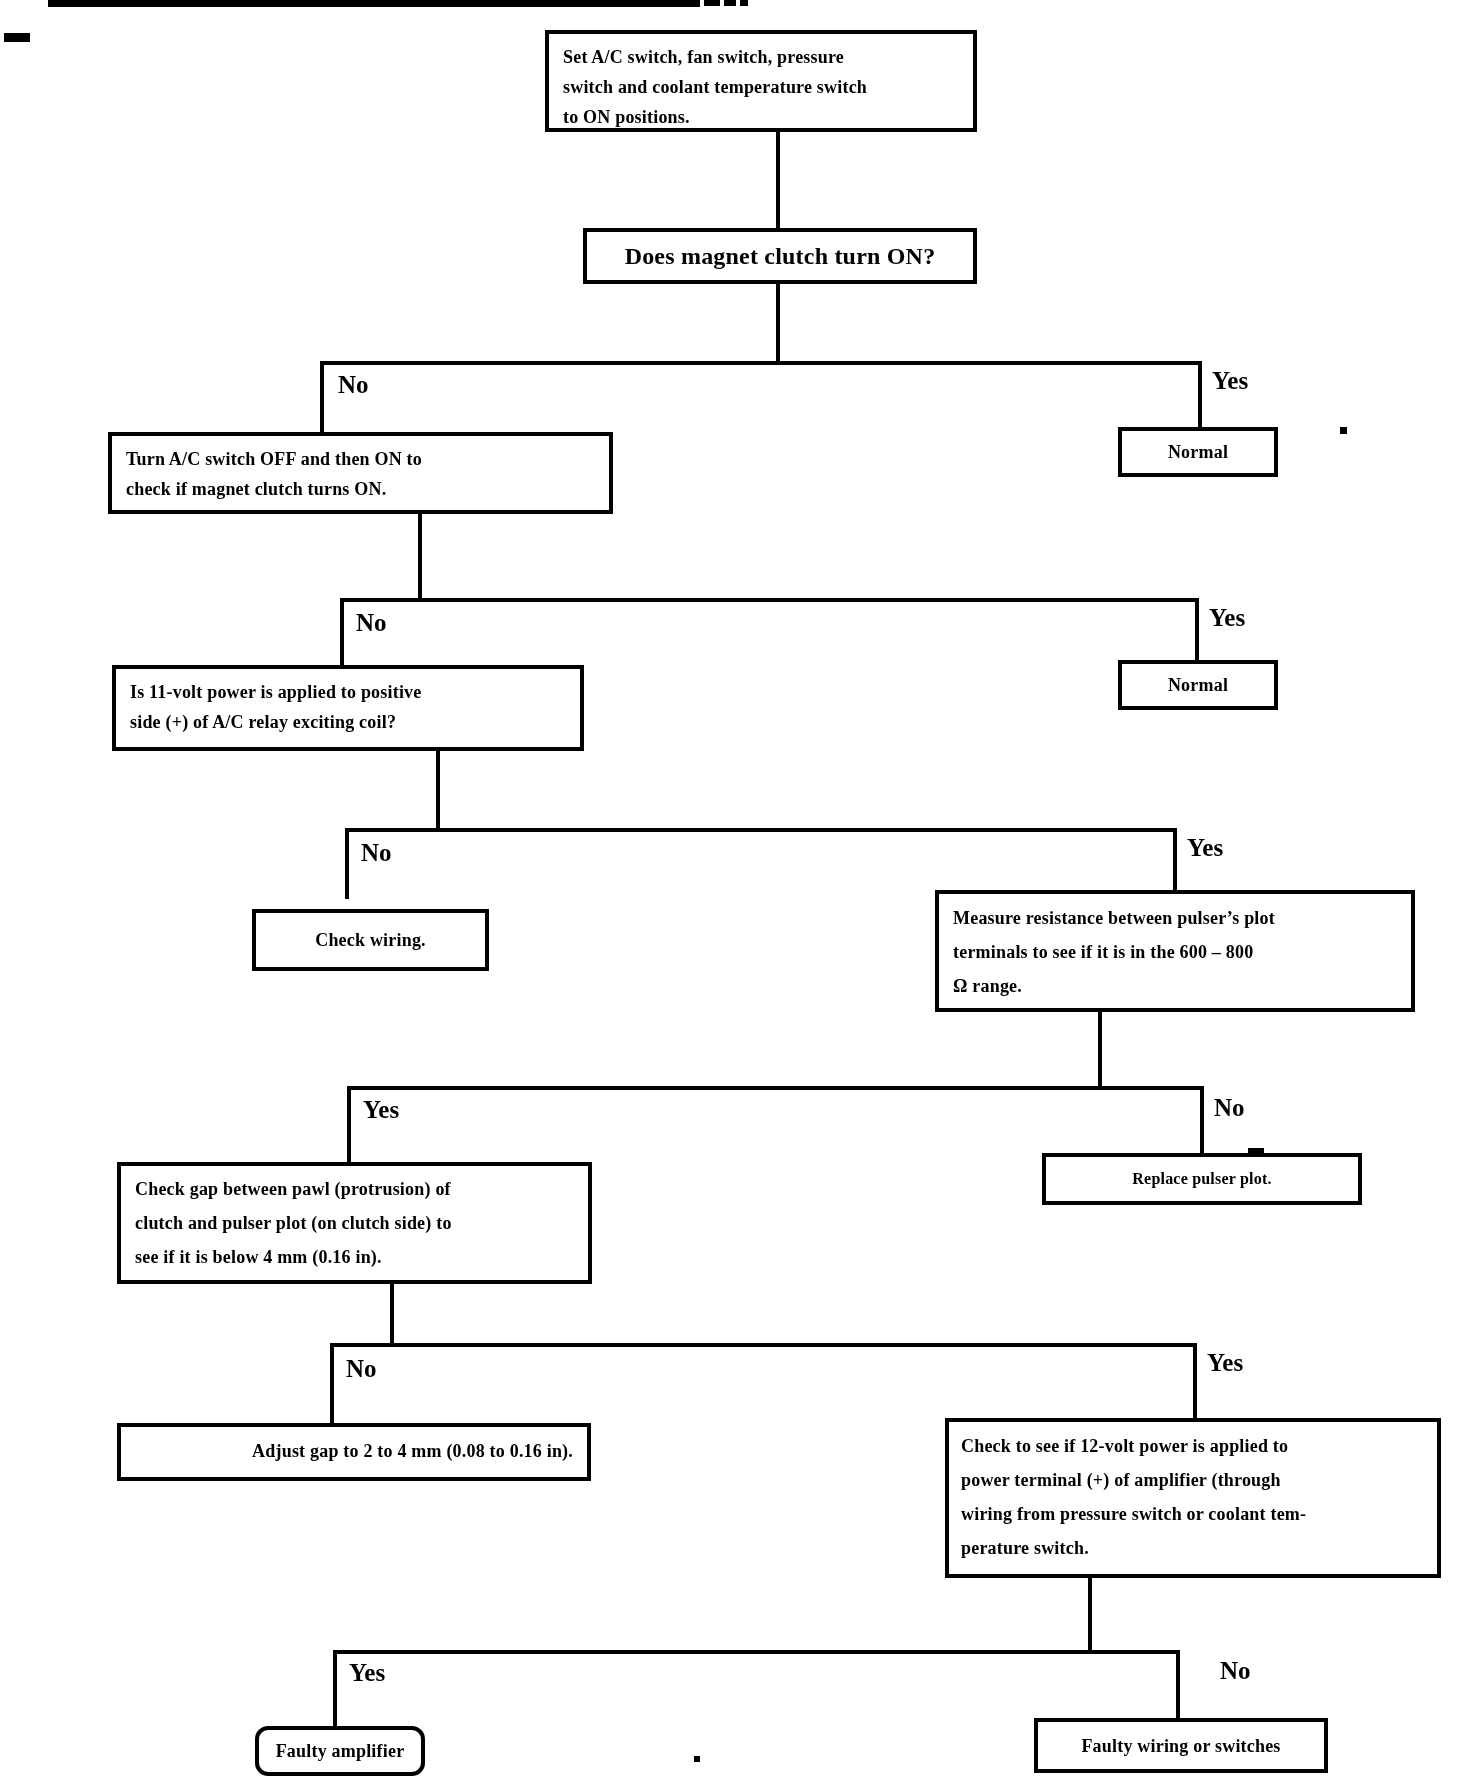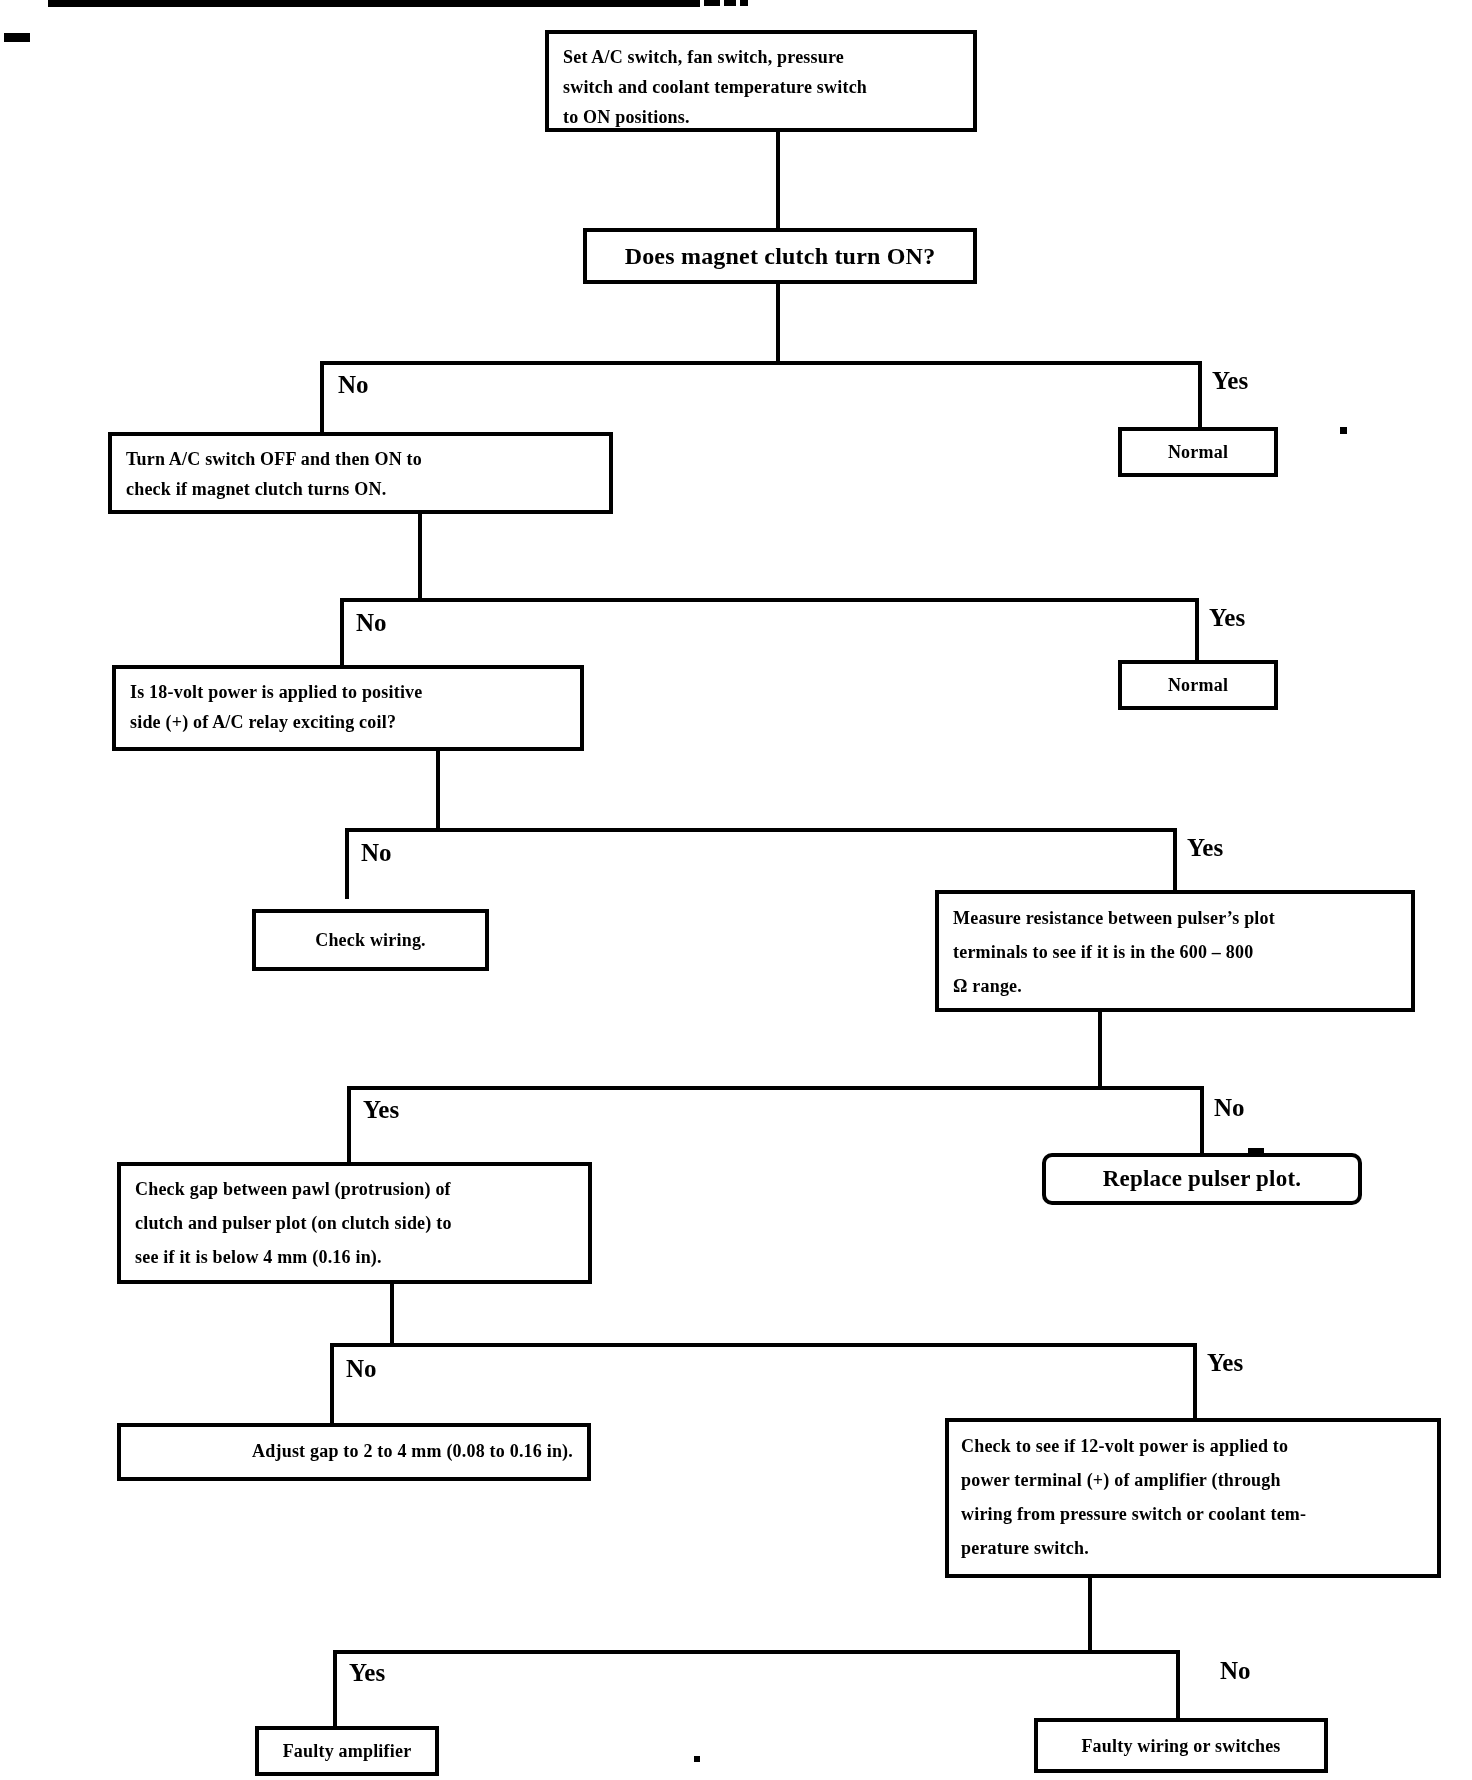--- a/index.html
+++ b/index.html
@@ -102,41 +102,41 @@
 switch and coolant temperature switch
 to ON positions.</div>
 
   <div class="box center" style="left:583px; top:228px; width:394px; height:56px; font-size:24px;">Does magnet clutch turn ON?</div>
 
   <div class="box" style="left:108px; top:432px; width:505px; height:82px; ">Turn A/C switch OFF and then ON to
 check if magnet clutch turns ON.</div>
 
   <div class="box center" style="left:1118px; top:427px; width:160px; height:50px;">Normal</div>
 
-  <div class="box" style="left:112px; top:665px; width:472px; height:86px; padding-top:8px;">Is 18-volt power is applied to positive
+  <div class="box" style="left:112px; top:665px; width:472px; height:86px; padding-top:8px;">Is 11-volt power is applied to positive
 side (+) of A/C relay exciting coil?</div>
 
   <div class="box center" style="left:1118px; top:660px; width:160px; height:50px;">Normal</div>
 
   <div class="box center" style="left:252px; top:897px; width:237px; height:62px;margin-top:12px;">Check wiring.</div>
 
   <div class="box" style="left:935px; top:890px; width:480px; height:122px; line-height:34px; padding-top:7px;">Measure resistance between pulser’s plot
 terminals to see if it is in the 600 – 800
 Ω range.</div>
 
-  <div class="box center" style="left:1042px; top:1153px; width:320px; height:52px; font-size:23px;border-radius:10px;">Replace pulser plot.</div>
+  <div class="box center" style="left:1042px; top:1153px; width:320px; height:52px; font-size:16px;">Replace pulser plot.</div>
 
   <div class="box" style="left:117px; top:1162px; width:475px; height:122px; line-height:34px; padding-top:6px;">Check gap between pawl (protrusion) of
 clutch and pulser plot (on clutch side) to
 see if it is below 4 mm (0.16 in).</div>
 
   <div class="box" style="left:117px; top:1423px; width:474px; height:58px; padding-top:9px;text-align:right;">Adjust gap to 2 to 4 mm (0.08 to 0.16 in).</div>
 
   <div class="box" style="left:945px; top:1418px; width:496px; height:160px; line-height:34px; padding-top:7px; padding-left:12px; padding-right:10px;">Check to see if 12-volt power is applied to
 power terminal (+) of amplifier (through
 wiring from pressure switch or coolant tem-
 perature switch.</div>
 
-  <div class="box center" style="left:255px; top:1726px; width:184px; height:50px;">Faulty amplifier</div>
+  <div class="box center" style="left:255px; top:1726px; width:170px; height:50px;border-radius:13px;">Faulty amplifier</div>
 
   <div class="box center" style="left:1034px; top:1718px; width:294px; height:55px;">Faulty wiring or switches</div>
 
 </div>
 
 </body></html>

